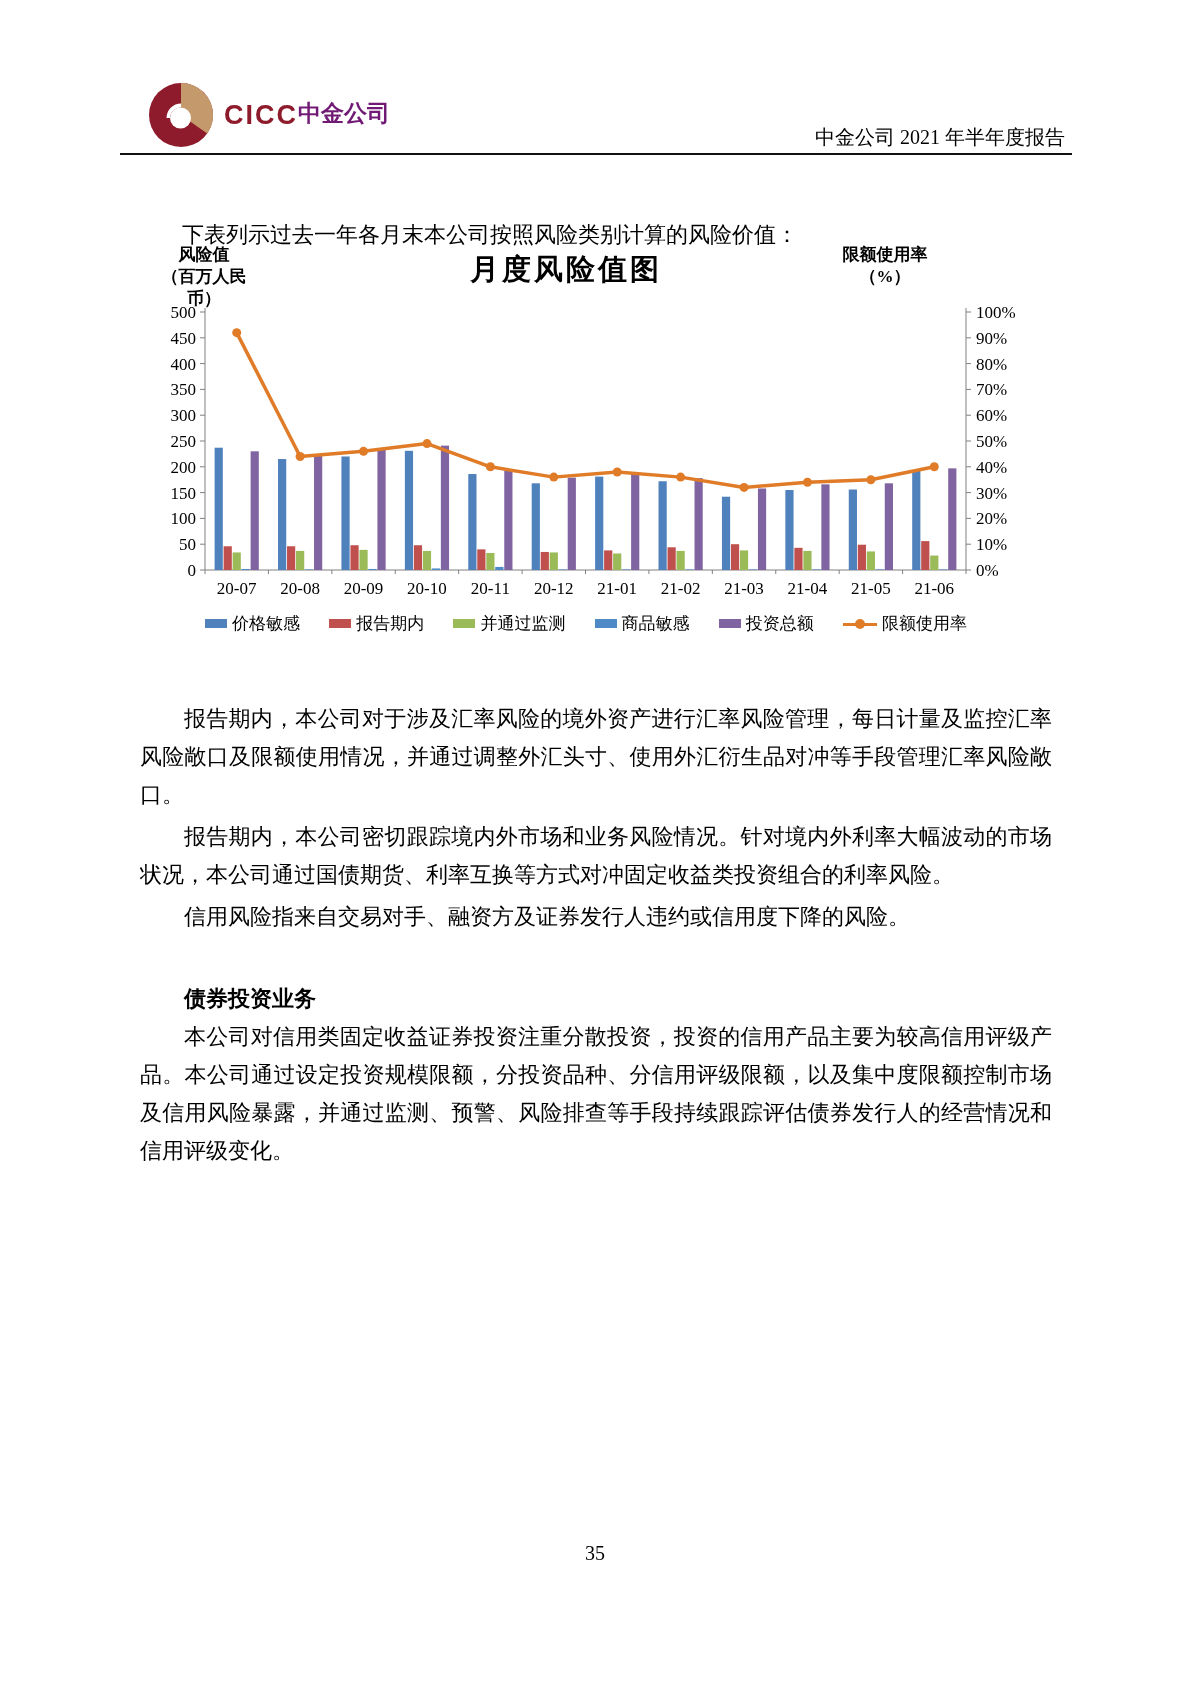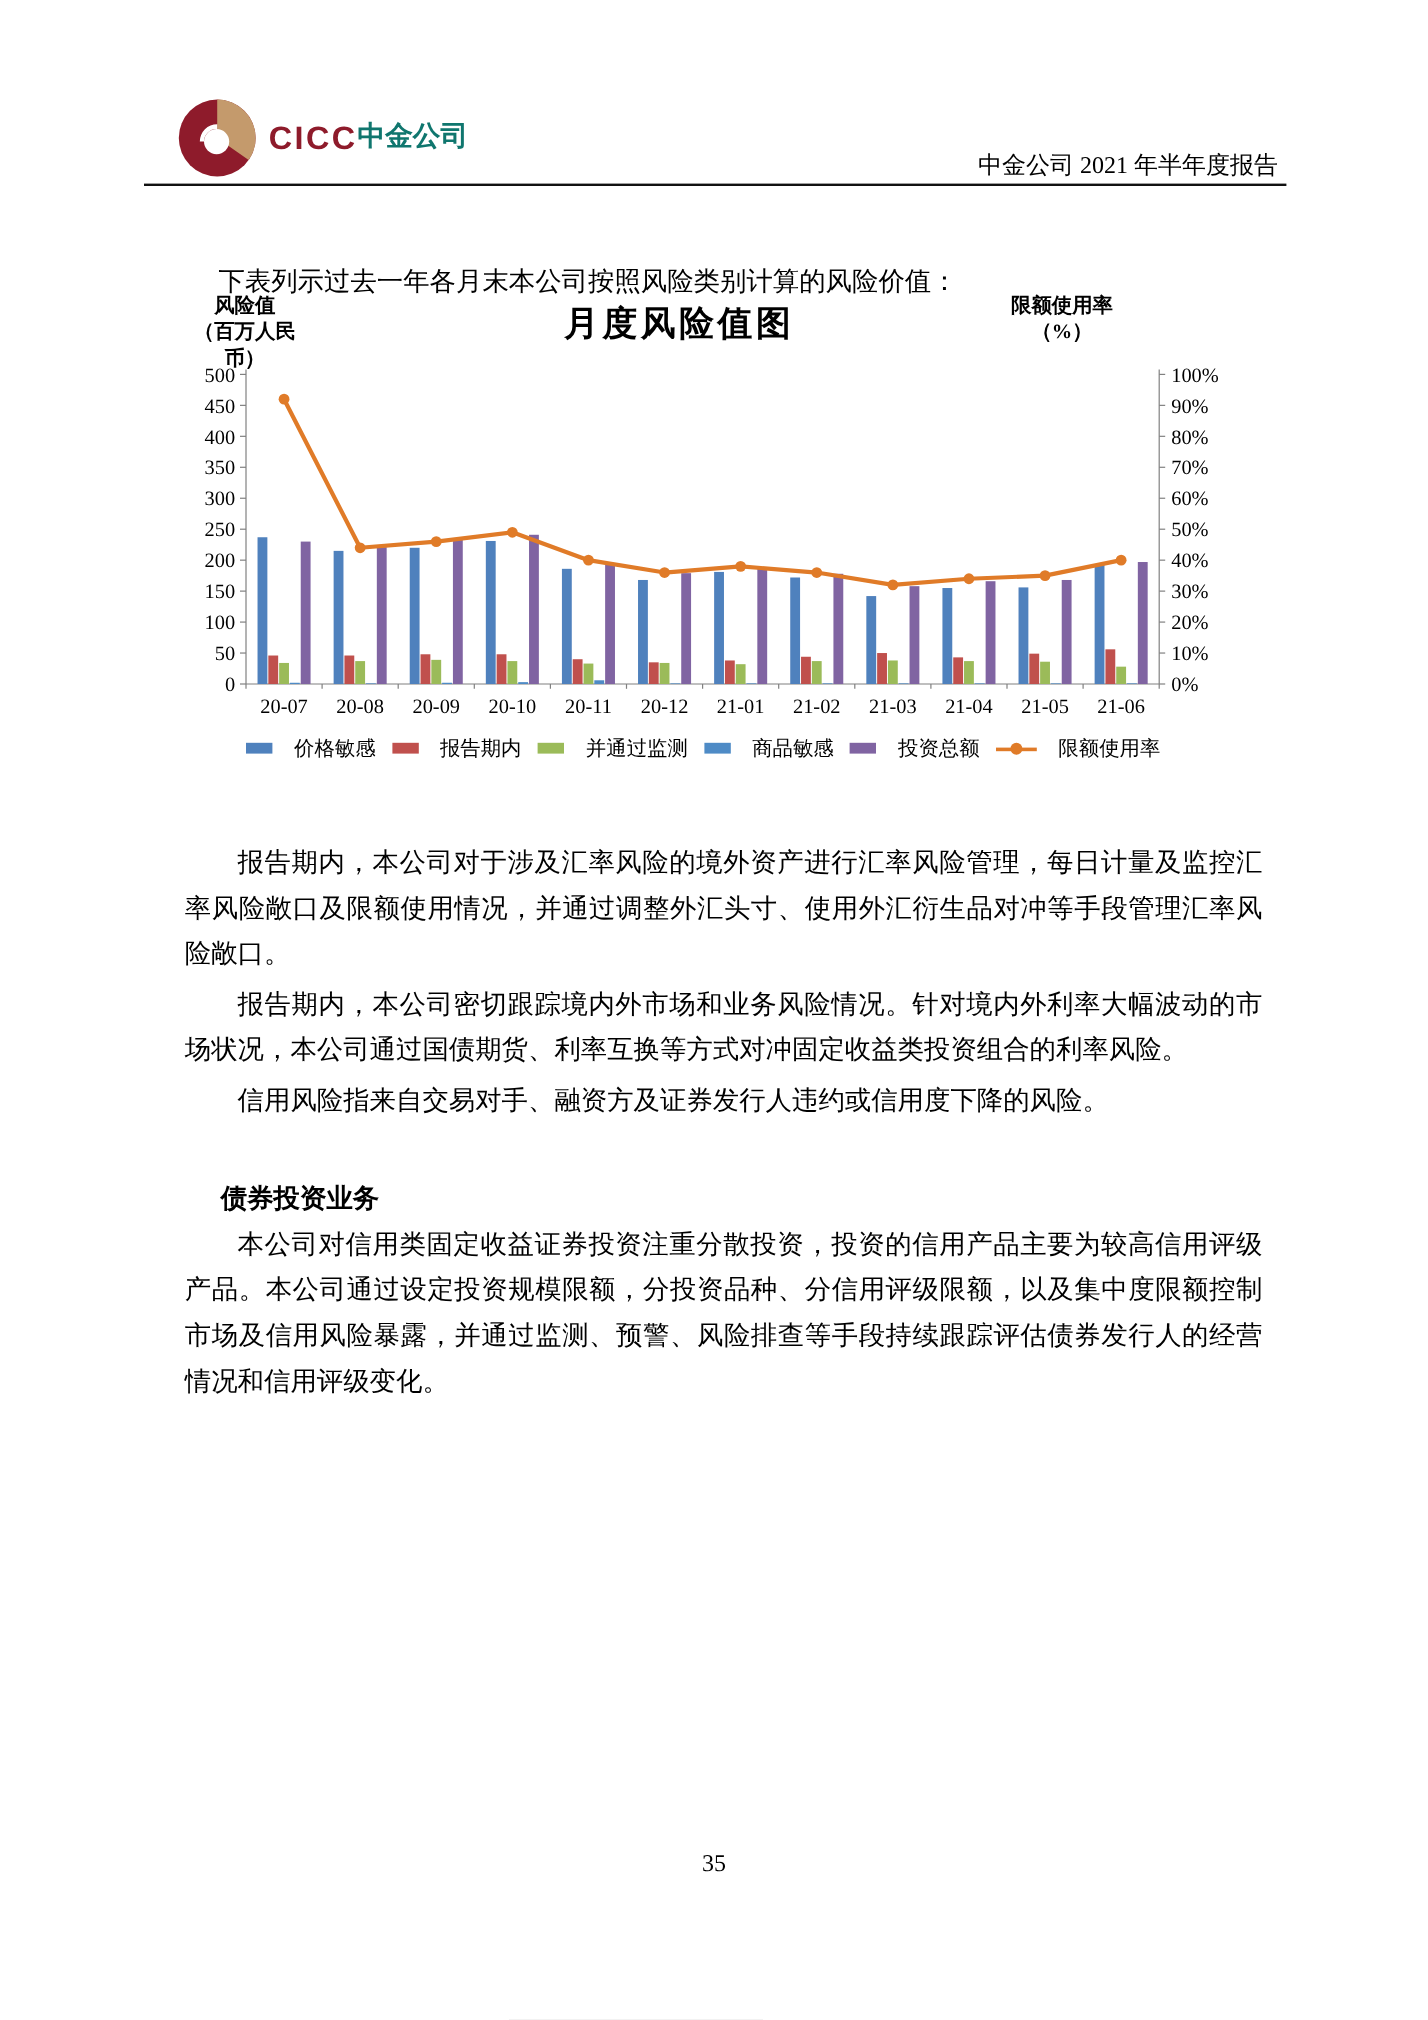--- a/index.html
+++ b/index.html
@@ -4,43 +4,43 @@
 <style>
   html,body{margin:0;padding:0;background:#e8e8e8;}
   .page{
     position:relative;width:1190px;height:1683px;margin:0 auto;background:#ffffff;
     font-family:"Liberation Serif","DejaVu Serif",serif;color:#000;overflow:hidden;
   }
   
   .logo{position:absolute;left:148px;top:82px;display:flex;align-items:center;gap:10px;}
   .logo-text{display:flex;flex-direction:row;line-height:1.05;}
   .logo-en{font-family:"Liberation Sans","DejaVu Sans",sans-serif;font-weight:bold;font-size:27px;color:#8E1B2B;letter-spacing:2px;}
-  .logo-zh{font-family:"Liberation Sans","DejaVu Sans",sans-serif;font-weight:bold;font-size:23px;color:#0f766e;}
+  .logo-zh{font-family:"Liberation Sans","DejaVu Sans",sans-serif;font-weight:bold;font-size:23px;color:#701a75;}
   .header-title{position:absolute;right:125px;top:124px;font-size:20px;}
   .header-rule{position:absolute;left:120px;right:118px;top:153px;height:2px;background:#111;}
   
   .intro{position:absolute;left:140px;top:220px;width:910px;font-size:22px;}
   .intro span{padding-left:42px;}
   
   .chart-left-label{position:absolute;left:148px;top:244px;width:112px;text-align:center;
     font-size:17px;font-weight:bold;line-height:22px;}
   .chart-title{position:absolute;left:316px;top:250px;width:500px;text-align:center;
     font-family:"Liberation Sans","DejaVu Sans",sans-serif;font-size:29px;font-weight:bold;letter-spacing:3px;}
   .chart-right-label{position:absolute;left:830px;top:244px;width:110px;text-align:center;
     font-size:17px;font-weight:bold;line-height:22px;}
   .chart-svg{position:absolute;left:150px;top:300px;}
   .legend{position:absolute;left:205px;top:612px;width:762px;display:flex;justify-content:space-between;align-items:center;}
-  .legend-item{display:flex;align-items:center;gap:18px;font-size:17px;}
+  .legend-item{display:flex;align-items:center;gap:5px;font-size:17px;}
   .legend-swatch{width:22px;height:9px;display:inline-block;}
   .legend-line{position:relative;width:34px;height:10px;display:inline-block;}
   .legend-line .lbar{position:absolute;left:0;top:4px;width:34px;height:3px;}
   .legend-line .ldot{position:absolute;left:12px;top:0;width:10px;height:10px;border-radius:50%;}
   
   .bodytext{position:absolute;left:140px;top:700px;width:912px;font-size:22px;line-height:38px;text-align:justify;}
-  .bodytext p{margin:0 0 4px 14px;text-indent:44px;}
+  .bodytext p{margin:0 0 4px 0;text-indent:44px;}
   .bodytext h3{margin:44px 0 0 0;font-size:22px;line-height:38px;text-indent:44px;font-weight:bold;}
   
   .page-number{position:absolute;left:0;top:1542px;width:100%;text-align:center;font-size:20px;}
 </style>
 </head>
 <body>
 
 <div class="page">
 
   <div class="logo">

